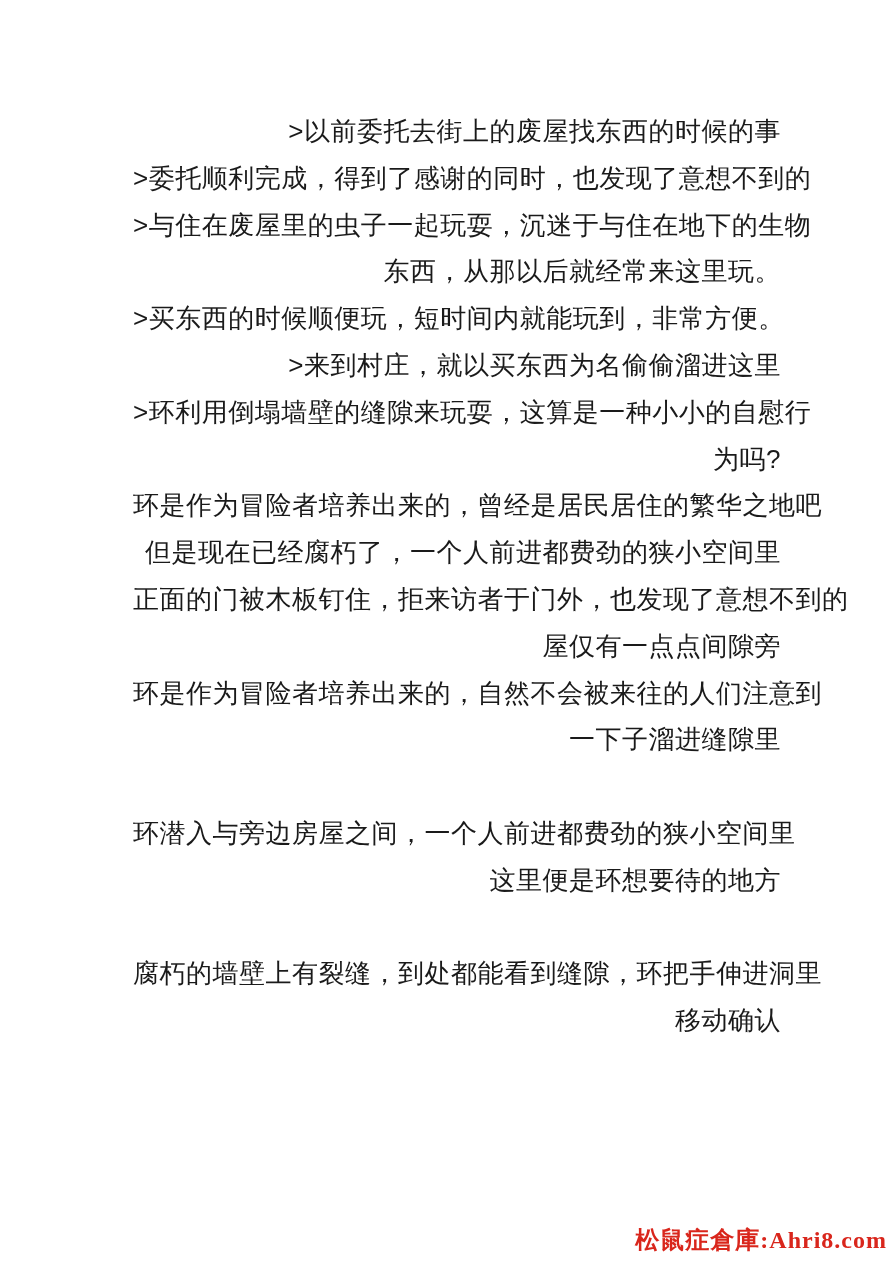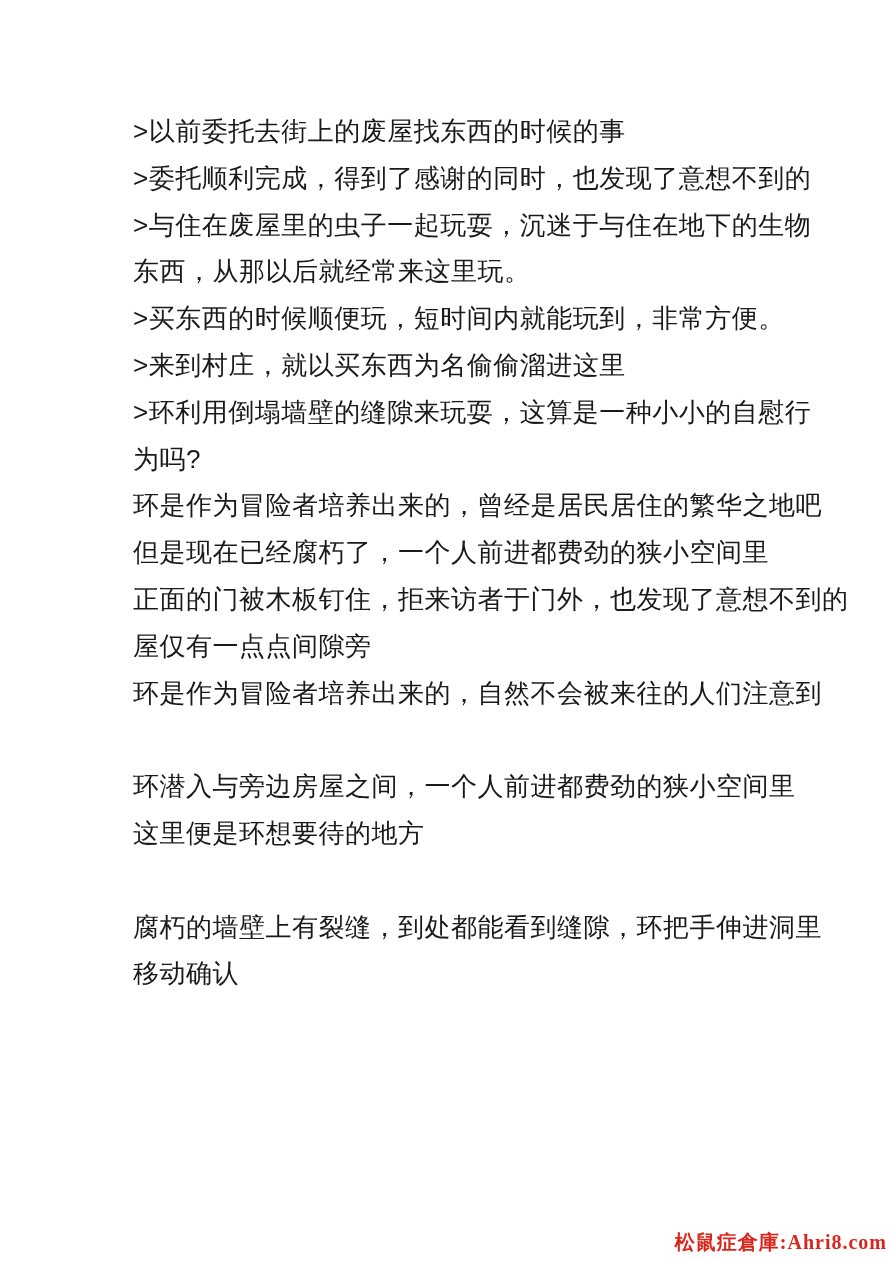--- a/index.html
+++ b/index.html
@@ -28,44 +28,45 @@
     height: 46.8px;
     line-height: 46.8px;
     white-space: pre;
     letter-spacing: 0.5px;
   }
   .watermark {
     position: absolute;
     right: 5px;
     bottom: 6px;
     font-family: "Liberation Serif", "DejaVu Serif", serif;
-    font-size: 20px;
+    font-size: 24px;
     font-weight: 700;
     letter-spacing: 1px;
     white-space: nowrap;
   }
 </style>
 </head>
 <body>
 
 <div class="page">
-  <div class="text-block" style="color: rgb(26, 26, 26);">
+  <div class="text-block" style="color: rgb(26, 26, 26); text-align: right;">
       <div class="text-line">&gt;以前委托去街上的废屋找东西的时候的事</div>
       <div class="text-line">&gt;委托顺利完成，得到了感谢的同时，也发现了意想不到的</div>
       <div class="text-line">&gt;与住在废屋里的虫子一起玩耍，沉迷于与住在地下的生物</div>
       <div class="text-line">东西，从那以后就经常来这里玩。</div>
       <div class="text-line">&gt;买东西的时候顺便玩，短时间内就能玩到，非常方便。</div>
       <div class="text-line">&gt;来到村庄，就以买东西为名偷偷溜进这里</div>
       <div class="text-line">&gt;环利用倒塌墙壁的缝隙来玩耍，这算是一种小小的自慰行</div>
       <div class="text-line">为吗?</div>
       <div class="text-line">环是作为冒险者培养出来的，曾经是居民居住的繁华之地吧</div>
       <div class="text-line">但是现在已经腐朽了，一个人前进都费劲的狭小空间里</div>
       <div class="text-line">正面的门被木板钉住，拒来访者于门外，也发现了意想不到的</div>
       <div class="text-line">屋仅有一点点间隙旁</div>
       <div class="text-line">环是作为冒险者培养出来的，自然不会被来往的人们注意到</div>
+      <div class="text-line">一下子溜进缝隙里</div>
       <div class="text-line"></div>
       <div class="text-line">环潜入与旁边房屋之间，一个人前进都费劲的狭小空间里</div>
       <div class="text-line">这里便是环想要待的地方</div>
       <div class="text-line"></div>
       <div class="text-line">腐朽的墙壁上有裂缝，到处都能看到缝隙，环把手伸进洞里</div>
       <div class="text-line">移动确认</div>
     </div>
   <div class="watermark" style="color: rgb(217, 38, 28);">松鼠症倉庫:Ahri8.com</div>
 </div>
 

